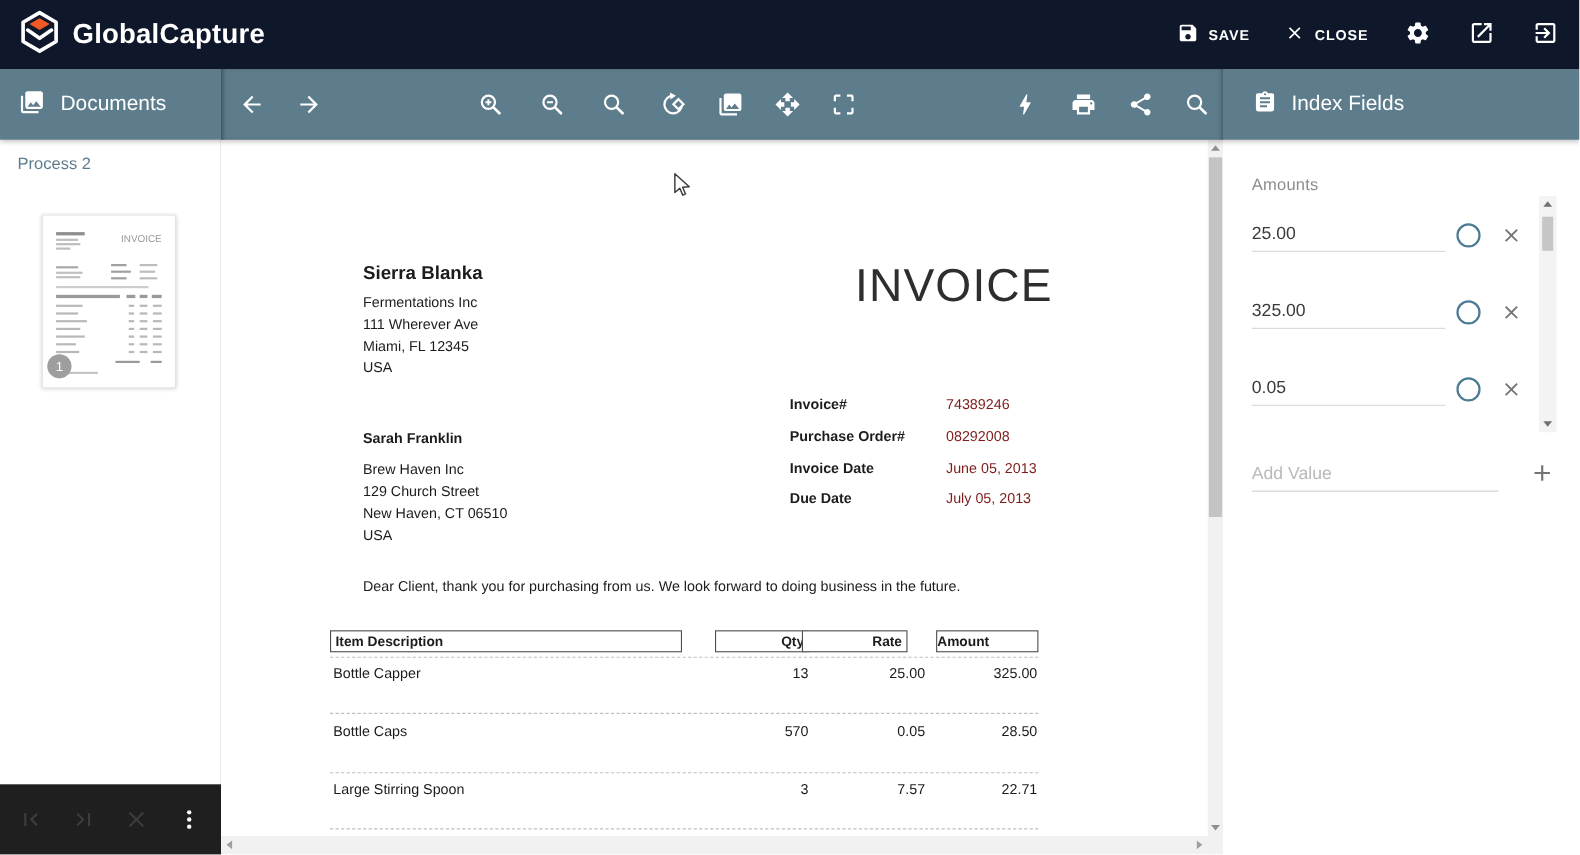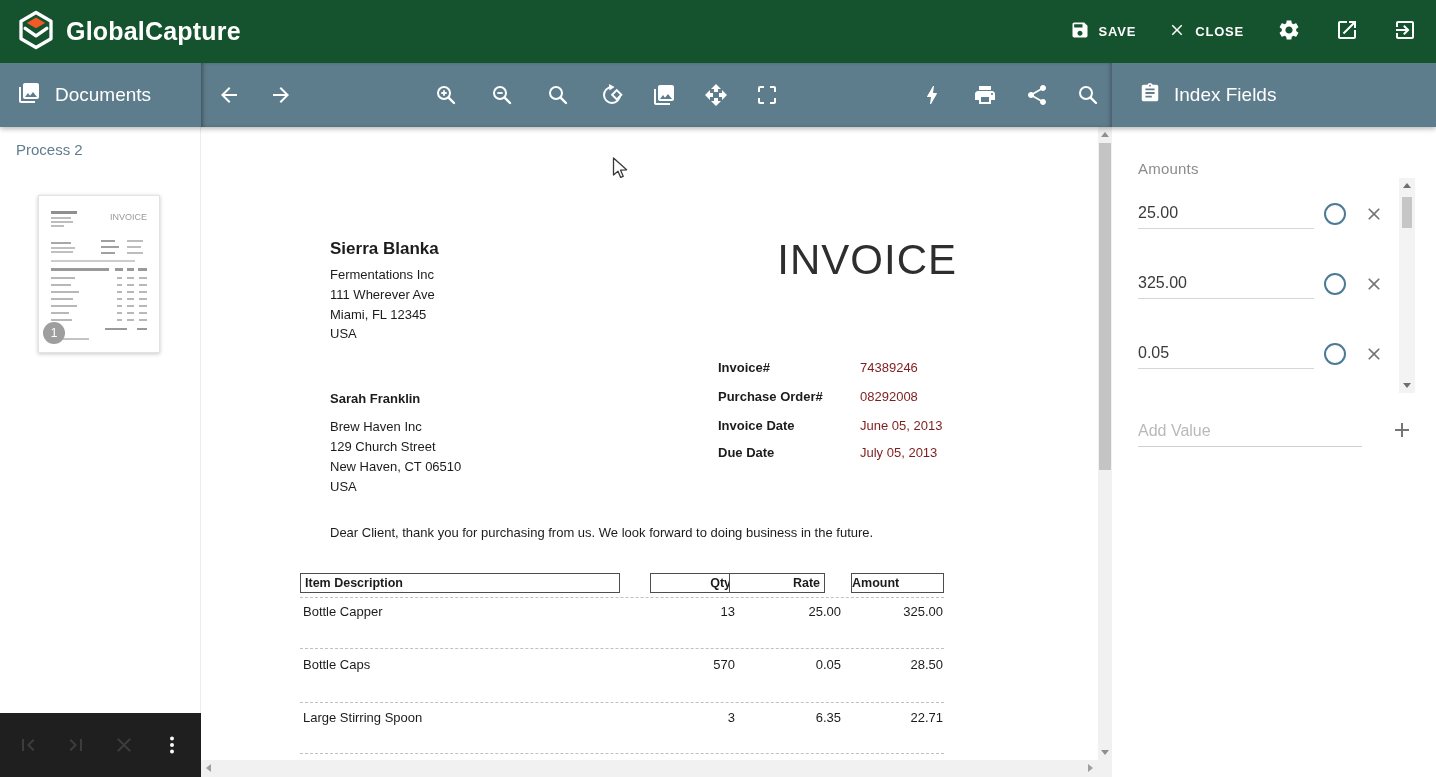--- a/index.html
+++ b/index.html
@@ -1,21 +1,21 @@
 <!DOCTYPE html>
 <html><head>
 <meta charset="utf-8">
 <style>
   * { margin:0; padding:0; box-sizing:border-box; }
   html,body { width:1436px; height:777px; overflow:hidden; }
   body { font-family:"Liberation Sans","DejaVu Sans",sans-serif; background:#fff; }
   .app { position:relative; width:1436px; height:777px; background:#fff; overflow:hidden; }
 
   
-  .topbar { position:absolute; top:0; left:0; width:1436px; height:63px; background:#14532d;
+  .topbar { position:absolute; top:0; left:0; width:1436px; height:63px; background:#0f172a;
             display:flex; align-items:center; justify-content:space-between; padding:0 18px 0 16px; z-index:40; }
   .brand { display:flex; align-items:center; gap:10px; }
   .brand-text { color:#fff; font-size:25px; font-weight:700; letter-spacing:.2px; }
   .topbar-actions { display:flex; align-items:center; gap:32px; }
   .tb-action { display:flex; align-items:center; gap:9px; color:#fff; background:none; border:none;
                font-family:inherit; font-size:13px; font-weight:700; letter-spacing:.8px; cursor:pointer; }
   .icon-btn { background:none; border:none; cursor:pointer; width:26px; height:26px; display:flex; align-items:center; justify-content:center; }
 
   
   .header-row { position:absolute; top:63px; left:0; width:1436px; height:64px; background:#5e7d8c;
@@ -382,21 +382,21 @@
     <div class="dash-line" style="top:521px"></div>
 
     <div class="cell" style="left:102px; top:530px">Bottle Caps</div>
     <div class="cell" style="right:377px; top:530px">570</div>
     <div class="cell" style="right:271px; top:530px">0.05</div>
     <div class="cell" style="right:169px; top:530px">28.50</div>
     <div class="dash-line" style="top:575px"></div>
 
     <div class="cell" style="left:102px; top:583px">Large Stirring Spoon</div>
     <div class="cell" style="right:377px; top:583px">3</div>
-    <div class="cell" style="right:271px; top:583px">6.35</div>
+    <div class="cell" style="right:271px; top:583px">7.57</div>
     <div class="cell" style="right:169px; top:583px">22.71</div>
     <div class="dash-line" style="top:626px"></div>
 
     <div class="v-scroll">
       <div class="tri-up"></div>
       <div class="v-thumb"></div>
       <div class="tri-down"></div>
     </div>
     <div class="h-scroll">
       <div class="tri-left"></div>

